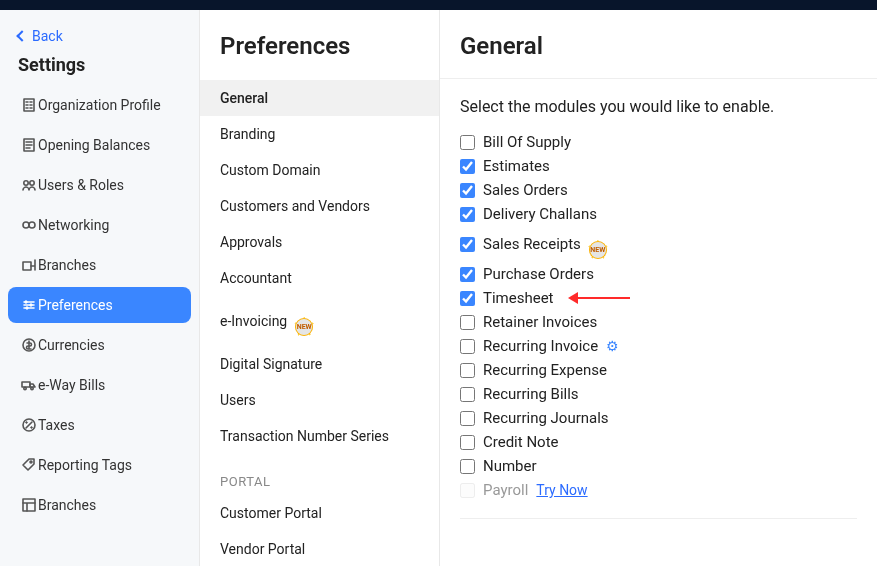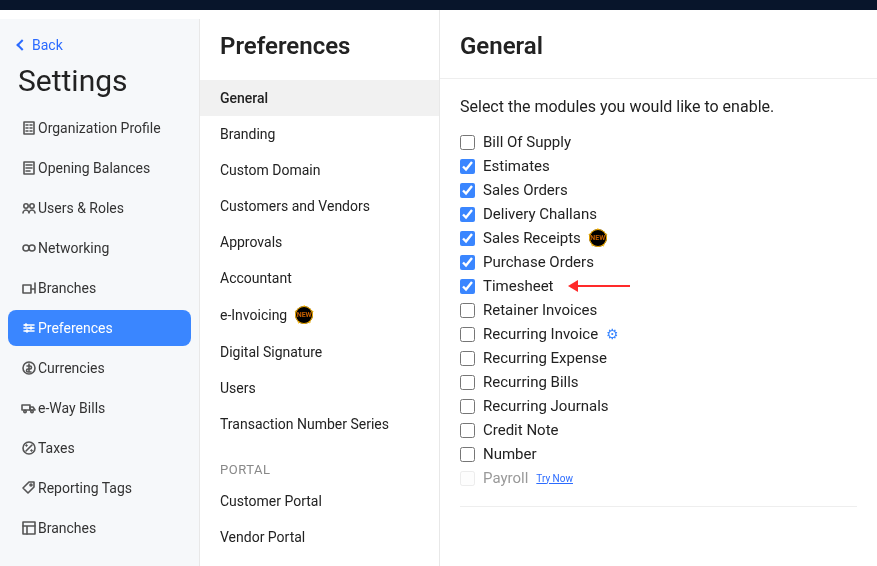--- a/index.html
+++ b/index.html
@@ -21,34 +21,33 @@
     display: flex;
     height: calc(100% - 10px);
   }
   
   .sidebar {
     width: 200px;
     background: #f6f8fa;
     border-right: 1px solid #e8e8e8;
     padding: 14px 8px 0 8px;
     overflow-y: auto;
-    margin-top: 9px;
   }
   .back-link {
     display: flex;
     align-items: center;
     color: #2b6bff;
     font-size: 14px;
     cursor: pointer;
     padding: 4px 10px 4px 10px;
     gap: 6px;
   }
   .settings-title {
-    font-size: 30px;
-    font-weight: 400;
+    font-size: 18px;
+    font-weight: 700;
     padding: 6px 10px 12px 10px;
   }
   .side-item {
     display: flex;
     align-items: center;
     padding: 9px 12px;
     border-radius: 8px;
     cursor: pointer;
     color: #333;
     margin-bottom: 4px;
@@ -101,30 +100,31 @@
   }
   .pref-group-label {
     padding: 20px 20px 6px 20px;
     color: #888;
     font-size: 13px;
     letter-spacing: 0.5px;
   }
   .new-badge {
     width: 18px;
     height: 18px;
-    background: #000000;
+    background: #e5e5e5;
     border-radius: 50%;
     position: relative;
     display: inline-flex;
     align-items: center;
     justify-content: center;
     font-size:7px;
     color:#c05d00;
     font-weight:700;
     box-shadow: 0 0 0 1px #ffb400 inset;
+    margin-top: 12px;
   }
   .new-badge::before{
     content:"";
     position:absolute;
     inset:-3px;
     background: radial-gradient(circle,#ffcc33 60%,transparent 61%);
     clip-path: polygon(50% 0%, 58% 35%, 95% 30%, 65% 55%, 80% 90%, 50% 70%, 20% 90%, 35% 55%, 5% 30%, 42% 35%);
     z-index:-1;
   }
   
@@ -164,21 +164,21 @@
     opacity:.4;
     cursor:default;
   }
   .module-row.disabled .label-text{
     color:#999;
   }
   .try-now{
     color:#2b6bff;
     text-decoration: underline;
     cursor:pointer;
-    font-size:10px;
+    font-size:14px;
   }
   .gear-mini{
     color:#3a86ff;
     font-size:14px;
     cursor:pointer;
   }
   .hr2{
     border:none;border-top:1px solid #eee;margin-top:16px;
   }
   

